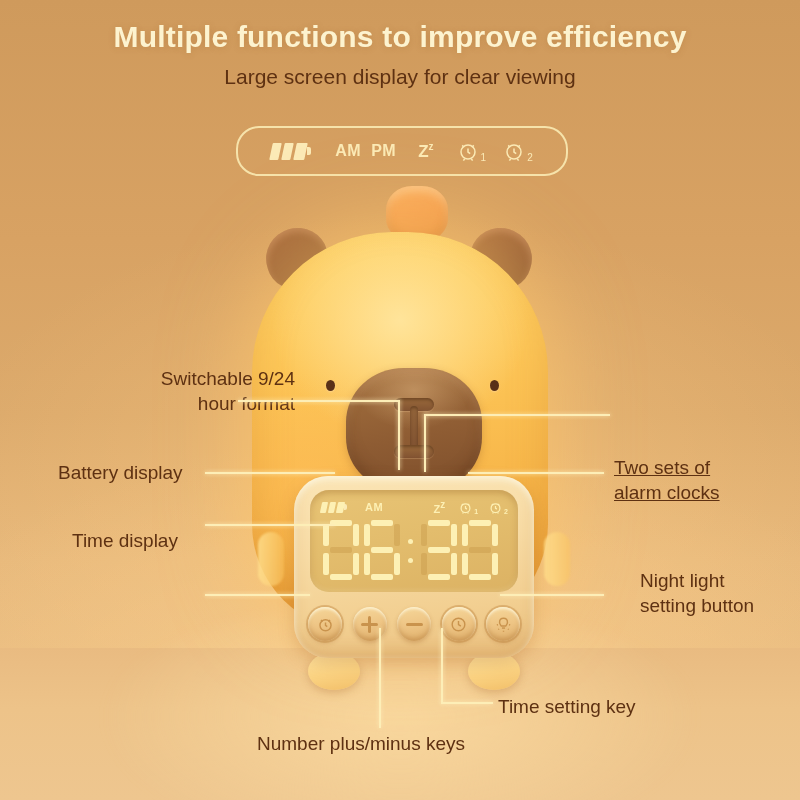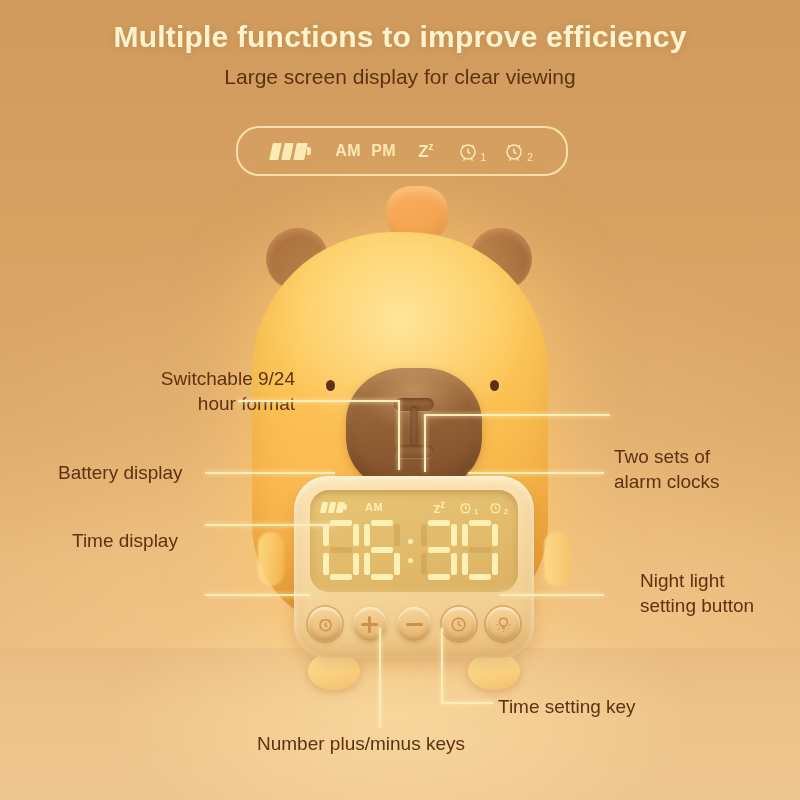--- a/index.html
+++ b/index.html
@@ -358,21 +358,21 @@
   <div class="lead h" style="left:205px;top:472px;width:130px;"></div>
 
   <div class="label" style="left:72px;top:512px;margin-top:16px;">Time display</div>
   <div class="lead h" style="left:205px;top:524px;width:130px;"></div>
 
   <div class="lead h" style="left:205px;top:594px;width:105px;"></div>
 
   <div class="lead h" style="left:424px;top:414px;width:186px;"></div>
   <div class="lead v" style="left:424px;top:414px;height:58px;"></div>
 
-  <div class="label" style="left:614px;top:444px;">Two sets of
+  <div class="label" style="left:614px;top:455px;text-decoration:underline;">Two sets of
 alarm clocks</div>
   <div class="lead h" style="left:468px;top:472px;width:136px;"></div>
 
   <div class="label" style="left:640px;top:568px;">Night light
 setting button</div>
   <div class="lead h" style="left:500px;top:594px;width:104px;"></div>
 
   <div class="lead v" style="left:441px;top:628px;height:76px;"></div>
   <div class="lead h" style="left:441px;top:702px;width:52px;"></div>
   <div class="label" style="left:498px;top:694px;">Time setting key</div>

